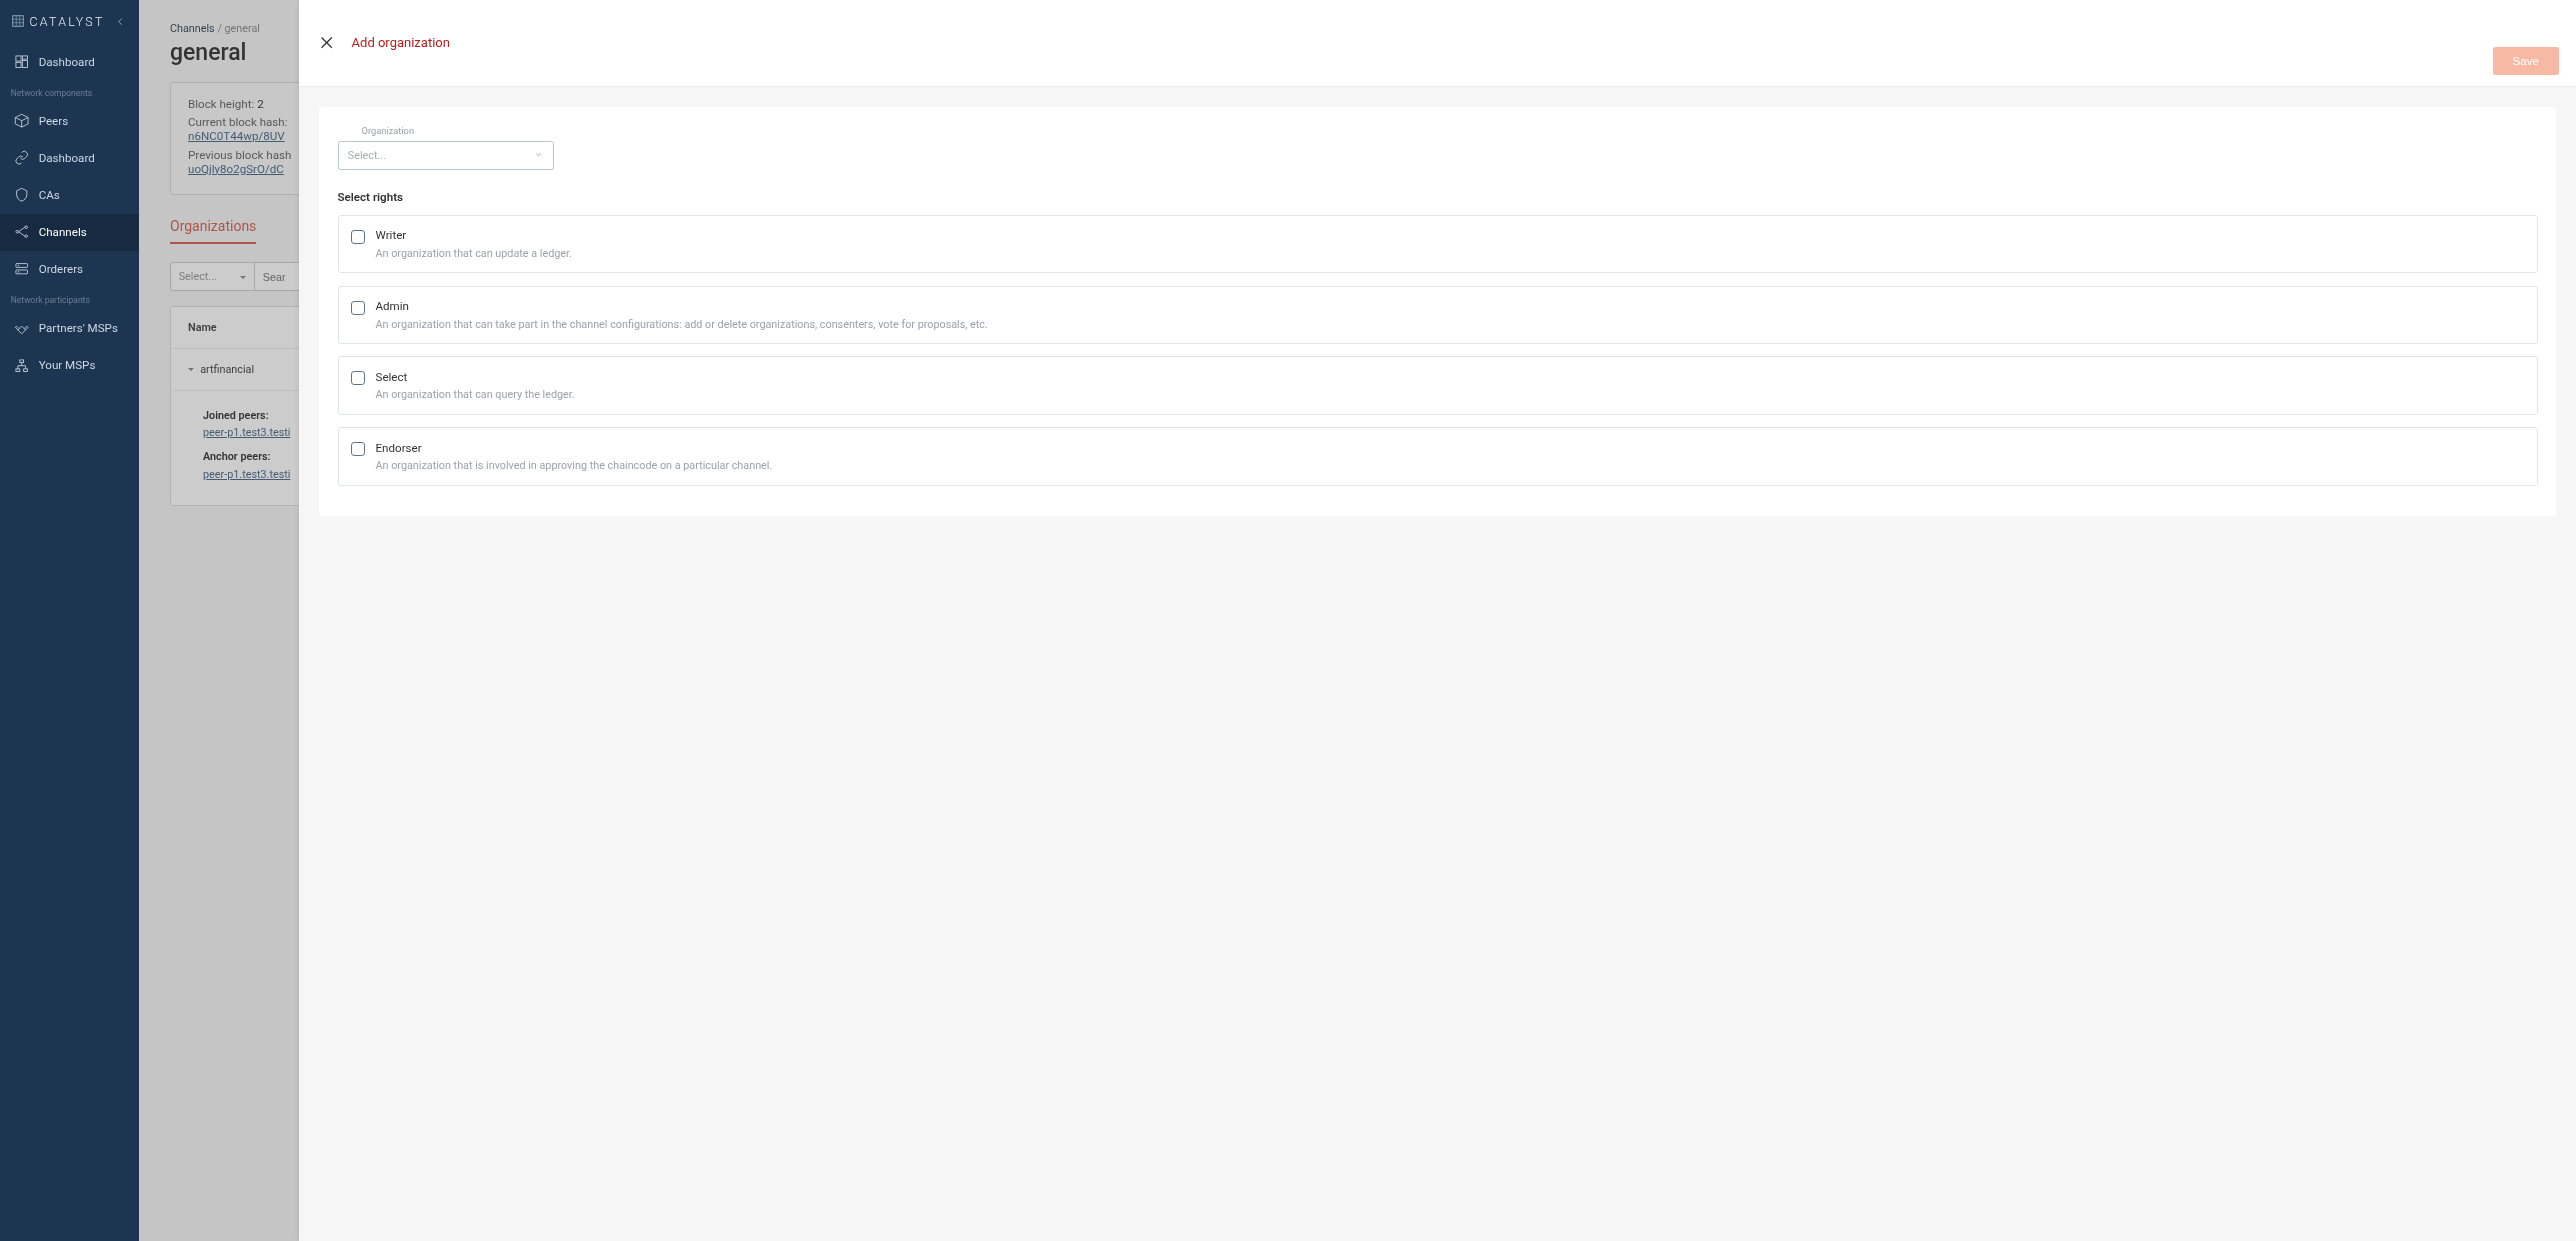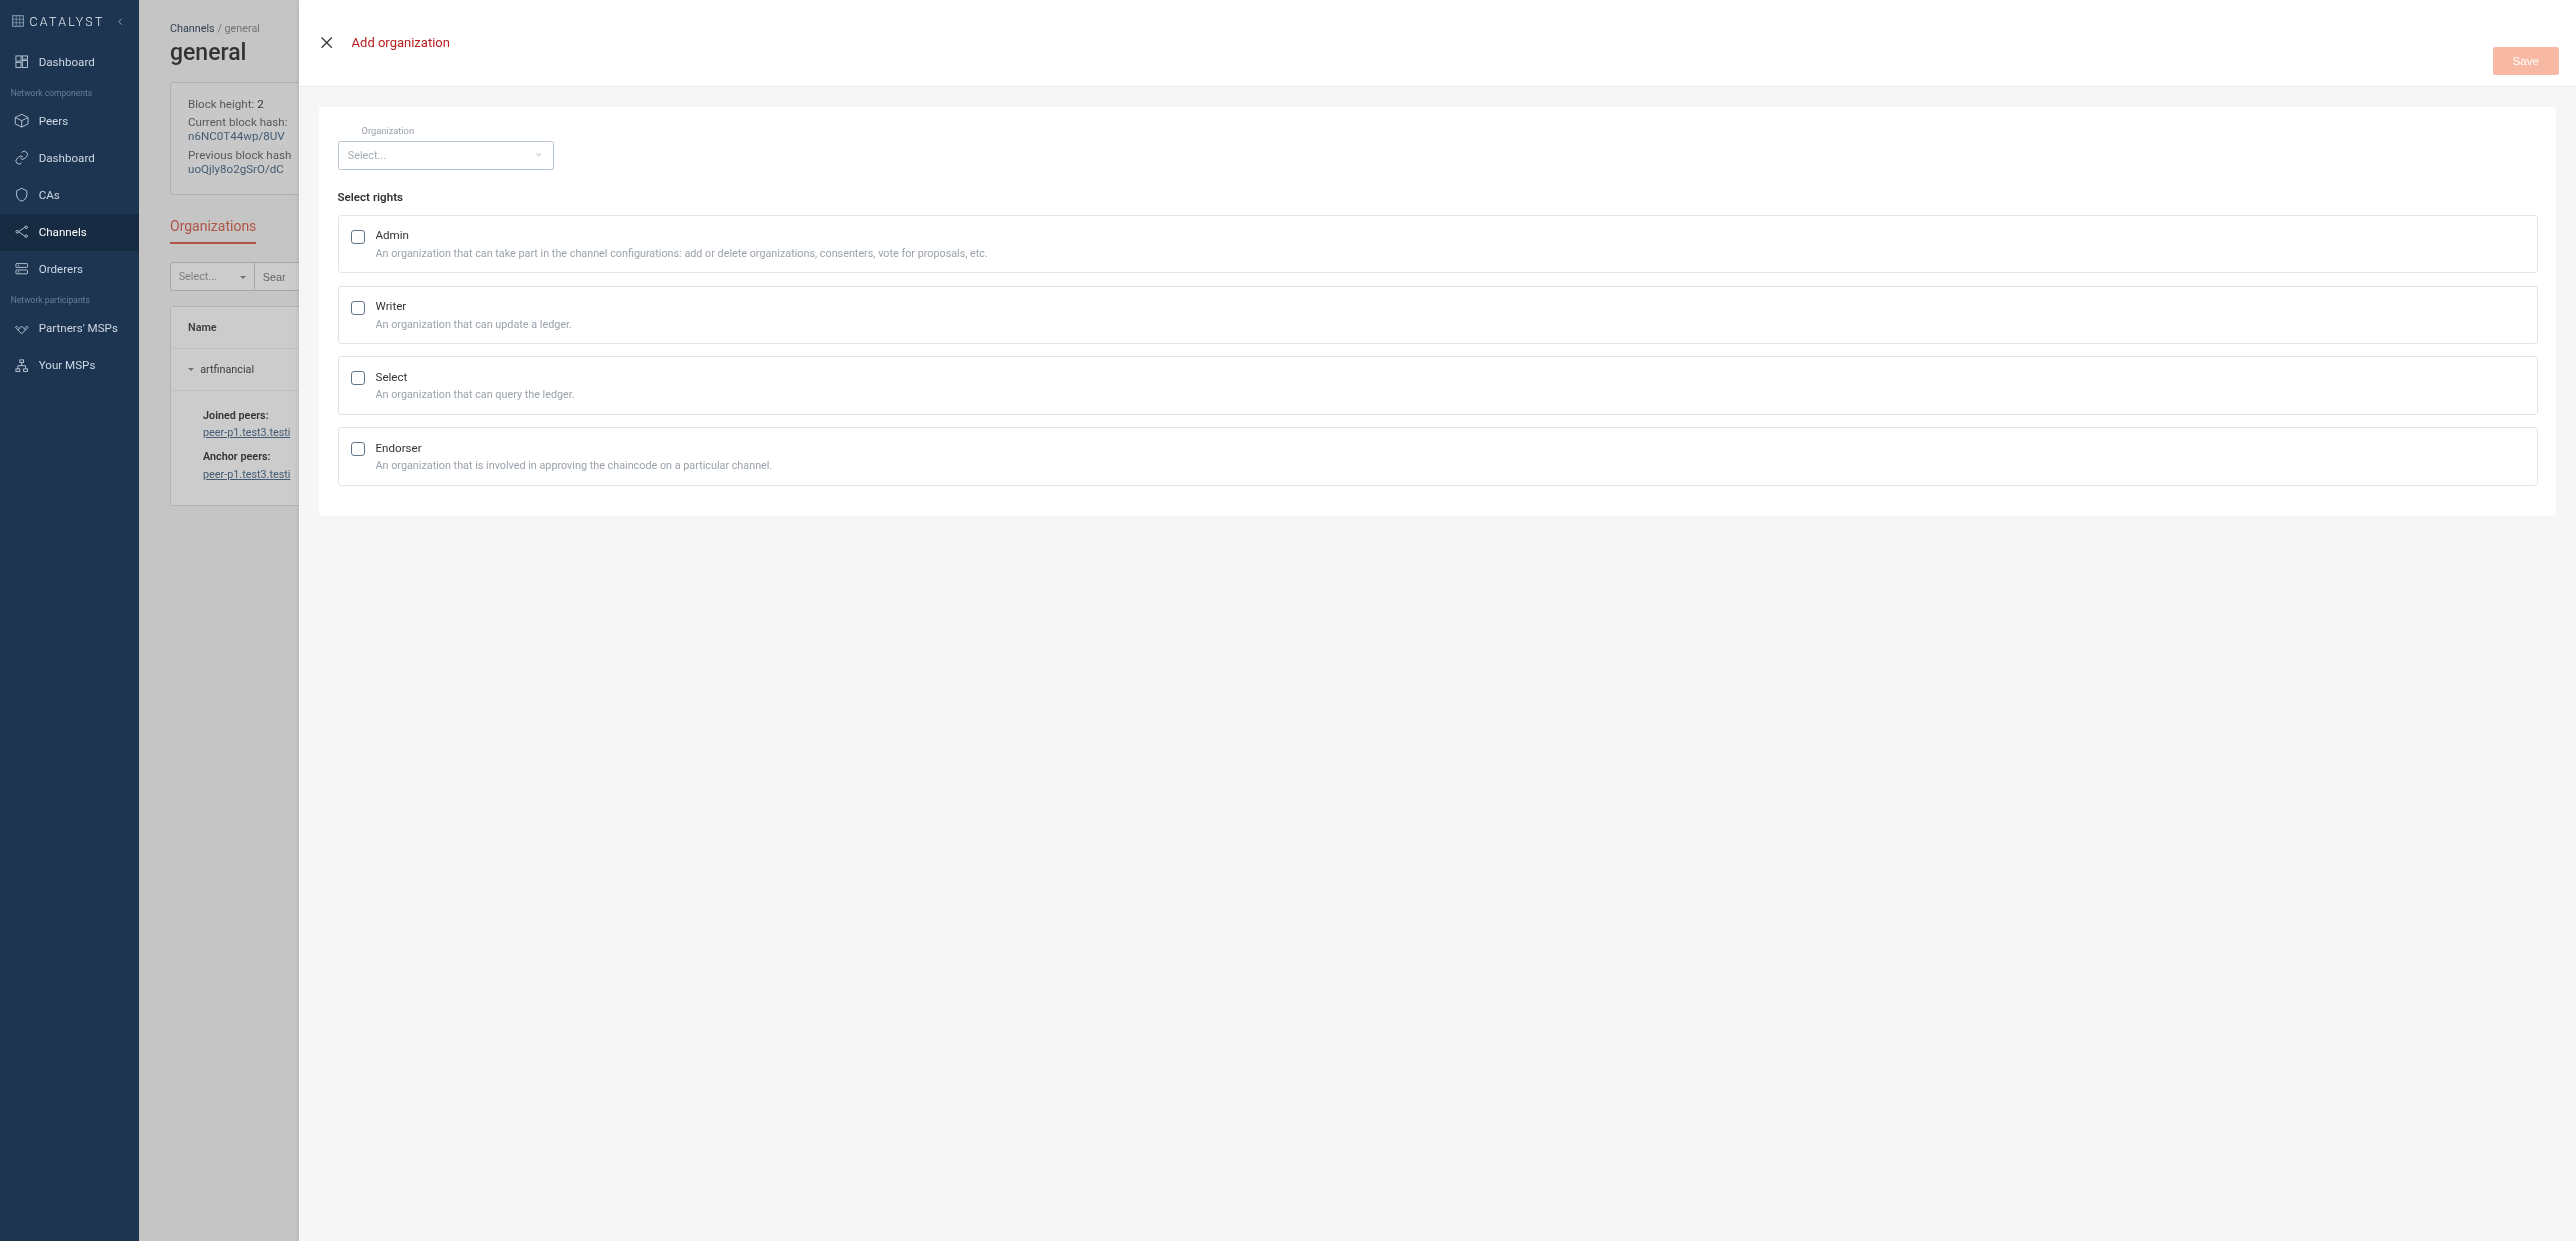--- a/index.html
+++ b/index.html
@@ -23,21 +23,21 @@
   
   .main { flex: 1; position: relative; background: #f6f6f6; overflow: hidden; }
   .main-content { padding: 21.6px 31px; }
   .breadcrumb { font-size: 10.8px; color: #8a8a8a; margin-bottom: 4.6px; }
   .breadcrumb a { color: #31455c; text-decoration: none; }
   .page-title { font-size: 23px; font-weight: 500; color: #333; margin-bottom: 15.4px; }
   .info-card { border: 0.8px solid #d9d9d9; border-radius: 3.1px; padding: 14px 17px; max-width: 664px; background: #fafafa; }
   .info-row { margin-bottom: 4.6px; font-size: 11.6px; color: #555; }
   .info-row .lbl { color: #666; }
   .info-row .val { color: #333; }
-  .info-row .hash { color: #4a6b8a; cursor: pointer; }
+  .info-row .hash { color: #4a6b8a; text-decoration: underline; cursor: pointer; }
   .tabs { margin-top: 23px; display: flex; gap: 23px; border-bottom: 0.8px solid transparent; }
   .tab { font-size: 14px; padding-bottom: 7.7px; cursor: pointer; color: #888; }
   .tab.active { color: #d9614c; border-bottom: 2.3px solid #d9614c; }
   .filters { margin-top: 17px; display: flex; gap: 0; }
   .filter-select { width: 85px; height: 29px; border: 0.8px solid #ccc; border-radius: 2.3px 0 0 2.3px; background: #fff; padding: 0 21.6px 0 7.7px; color: #999; position: relative; display:flex; align-items:center; }
   .filter-select::after { content: ""; position: absolute; right: 7.7px; top: 50%; transform: translateY(-50%); border: 3.9px solid transparent; border-top-color: #888; margin-top: 2.3px; }
   .filter-search { height: 29px; border: 0.8px solid #ccc; border-left: none; border-radius: 0 2.3px 2.3px 0; padding: 0 7.7px; font-size: 10.8px; color: #666; width: 154px; }
   .table { margin-top: 15.4px; border: 0.8px solid #ddd; border-radius: 2.3px; background:#fff; }
   .table-header, .table-row, .sub-section { padding: 14px 17px; }
   .table-header { font-weight: 600; color: #444; border-bottom: 0.8px solid #eee; }
@@ -240,32 +240,32 @@
             <svg width="9.3" height="9.3" viewBox="0 0 24 24">
                 <polyline points="6,9 12,15 18,9" fill="none" stroke="#8a99a8" stroke-width="2"></polyline>
               </svg>
           </span>
         </div>
 
         <div class="section-title">Select rights</div>
 
         <div class="right-card">
           <span class="checkbox"></span>
+          <div class="right-title">Writer</div>
+          <div class="right-desc">An organization that can update a ledger.</div>
+        </div>
+
+        <div class="right-card">
+          <span class="checkbox"></span>
           <div class="right-title">Admin</div>
           <div class="right-desc">An organization that can take part in the channel configurations: add or delete organizations, consenters, vote for proposals, etc.</div>
         </div>
 
         <div class="right-card">
           <span class="checkbox"></span>
-          <div class="right-title">Writer</div>
-          <div class="right-desc">An organization that can update a ledger.</div>
-        </div>
-
-        <div class="right-card">
-          <span class="checkbox"></span>
           <div class="right-title">Select</div>
           <div class="right-desc">An organization that can query the ledger.</div>
         </div>
 
         <div class="right-card">
           <span class="checkbox"></span>
           <div class="right-title">Endorser</div>
           <div class="right-desc">An organization that is involved in approving the chaincode on a particular channel.</div>
         </div>
 

